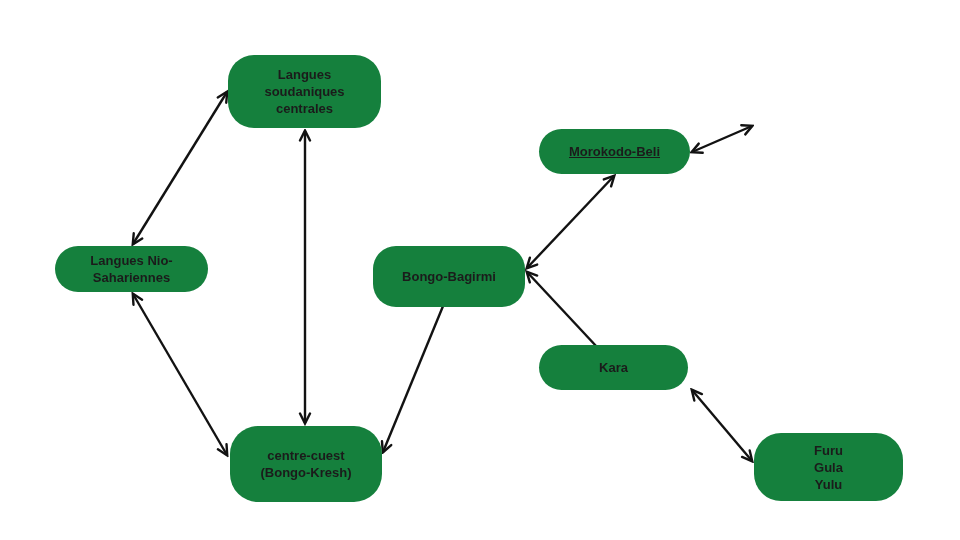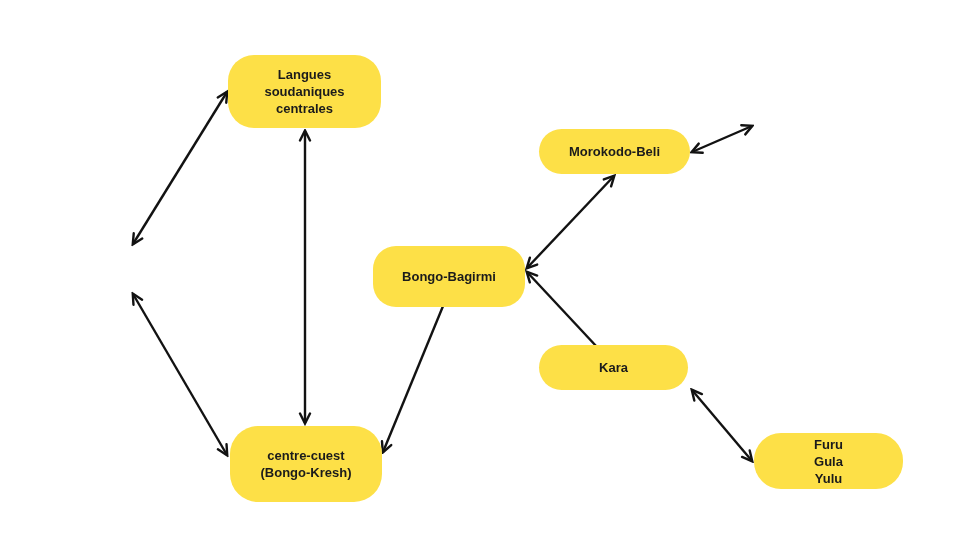--- a/index.html
+++ b/index.html
@@ -12,21 +12,21 @@
     font-family: "Liberation Sans", "DejaVu Sans", sans-serif;
   }
   #edges {
     position: absolute;
     left: 0; top: 0;
     width: 960px; height: 540px;
     pointer-events: none;
   }
   .node {
     position: absolute;
-    background: #fde047;
+    background: #15803d;
     color: #1b1b1b;
     display: flex;
     align-items: center;
     justify-content: center;
     text-align: center;
     font-weight: bold;
     font-size: 13px;
     line-height: 17px;
     white-space: pre-line;
     box-sizing: border-box;
@@ -55,28 +55,30 @@
       <line x1="527" y1="268" x2="614" y2="176" class="edge-line" marker-end="url(#ah)" marker-start="url(#ah)"></line>
       <line x1="692" y1="152" x2="752" y2="126" class="edge-line" marker-end="url(#ah)" marker-start="url(#ah)"></line>
       <line x1="527" y1="272" x2="611" y2="362" class="edge-line" marker-end="url(#ah)" marker-start="url(#ah)"></line>
       <line x1="692" y1="390" x2="752" y2="461" class="edge-line" marker-end="url(#ah)" marker-start="url(#ah)"></line>
     </svg>
 
   <div class="node" style="left: 228px; top: 55px; width: 153px; height: 73px; border-radius: 26px;">Langues
 soudaniques
 centrales</div>
 
+  <div class="node" style="left: 55px; top: 246px; width: 153px; height: 46px; border-radius: 23px;">Langues Nio-
+Sahariennes</div>
 
   <div class="node" style="left: 230px; top: 426px; width: 152px; height: 76px; border-radius: 28px;">centre-cuest
 (Bongo-Kresh)</div>
 
   <div class="node" style="left: 373px; top: 246px; width: 152px; height: 61px; border-radius: 23px;">Bongo-Bagirmi</div>
 
-  <div class="node" style="left: 539px; top: 129px; width: 151px; height: 45px; border-radius: 23px;">Morokodo-Beli</div>
+  <div class="node" style="left: 539px; top: 129px; width: 151px; height: 45px; border-radius: 23px; text-decoration: underline;">Morokodo-Beli</div>
 
 
   <div class="node" style="left: 539px; top: 345px; width: 149px; height: 45px; border-radius: 23px;">Kara</div>
 
-  <div class="node" style="left: 754px; top: 433px; width: 149px; height: 56px; border-radius: 27px;">Furu
+  <div class="node" style="left: 754px; top: 433px; width: 149px; height: 68px; border-radius: 27px;">Furu
 Gula
 Yulu</div>
 
 </div>
 
 </body></html>

